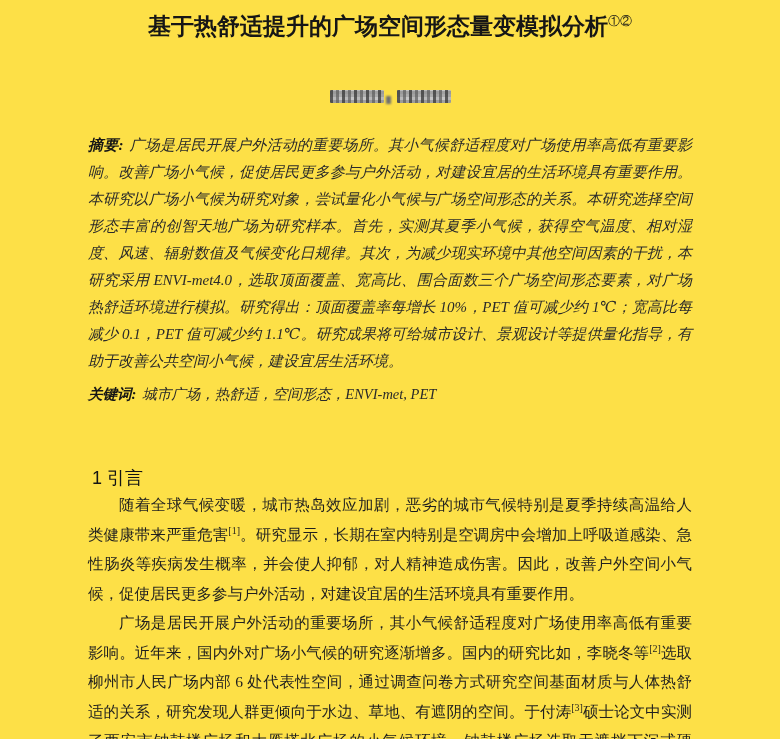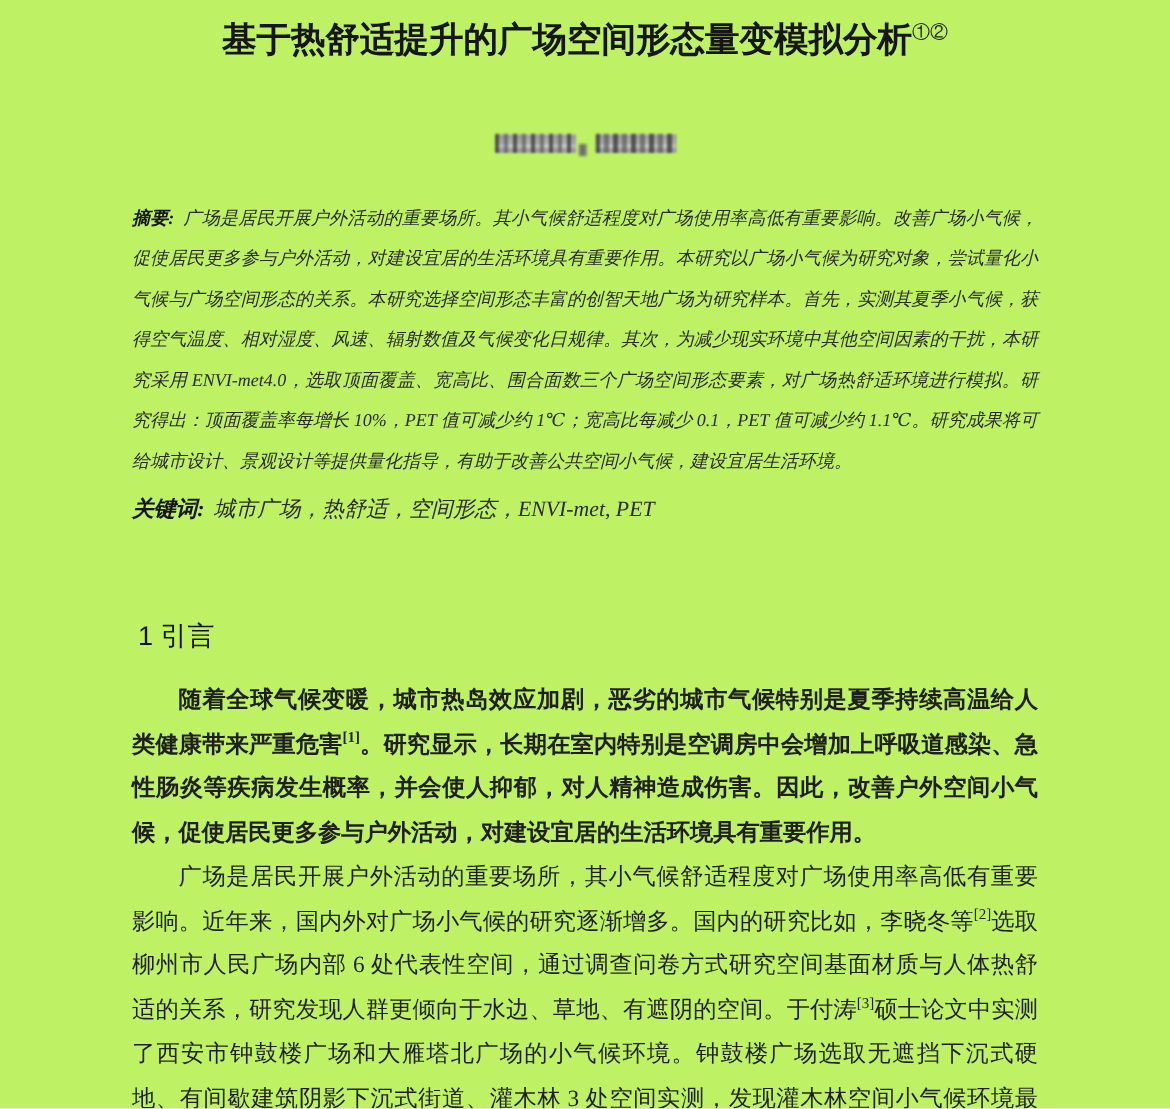--- a/index.html
+++ b/index.html
@@ -6,21 +6,21 @@
     margin: 0;
     padding: 0;
     background: #ffffff;
   }
   .page {
     position: relative;
     width: 780px;
     height: 739px;
     box-sizing: border-box;
     padding: 10px 88px 0 88px;
-    background: #bef264;
+    background: #fde047;
     color: #1f1f1f;
     overflow: hidden;
     font-family: "Liberation Serif", "DejaVu Serif", serif;
   }
   .title {
     margin: 2px 0 0 0;
     font-size: 23px;
     font-weight: bold;
     text-align: center;
     line-height: 30px;
@@ -54,21 +54,21 @@
     display: inline-block;
     vertical-align: bottom;
     width: 5px;
     height: 8px;
     margin: 0 6px 0 2px;
     background: #6f6f6f;
     filter: blur(1px);
   }
   .abstract {
     margin: 30px 0 0 0;
-    font-size: 12px;
+    font-size: 15px;
     line-height: 27px;
     text-align: justify;
     font-style: italic;
     color: #2a2a2a;
   }
   .abstract .block-label,
   .keywords .block-label {
     font-weight: bold;
     font-style: italic;
     color: #161616;
@@ -90,22 +90,20 @@
   }
   .body-para {
     margin: 0;
     font-size: 15.5px;
     line-height: 29.5px;
     text-align: justify;
     text-indent: 2em;
     color: #1f1f1f;
   }
   .body-para.first {
-    margin-top: 16px;
-    font-weight: bold;
   }
   .body-para sup.ref {
     font-size: 10px;
     line-height: 0;
     vertical-align: super;
     color: #1f1f1f;
   }
 </style>
 </head>
 <body>

